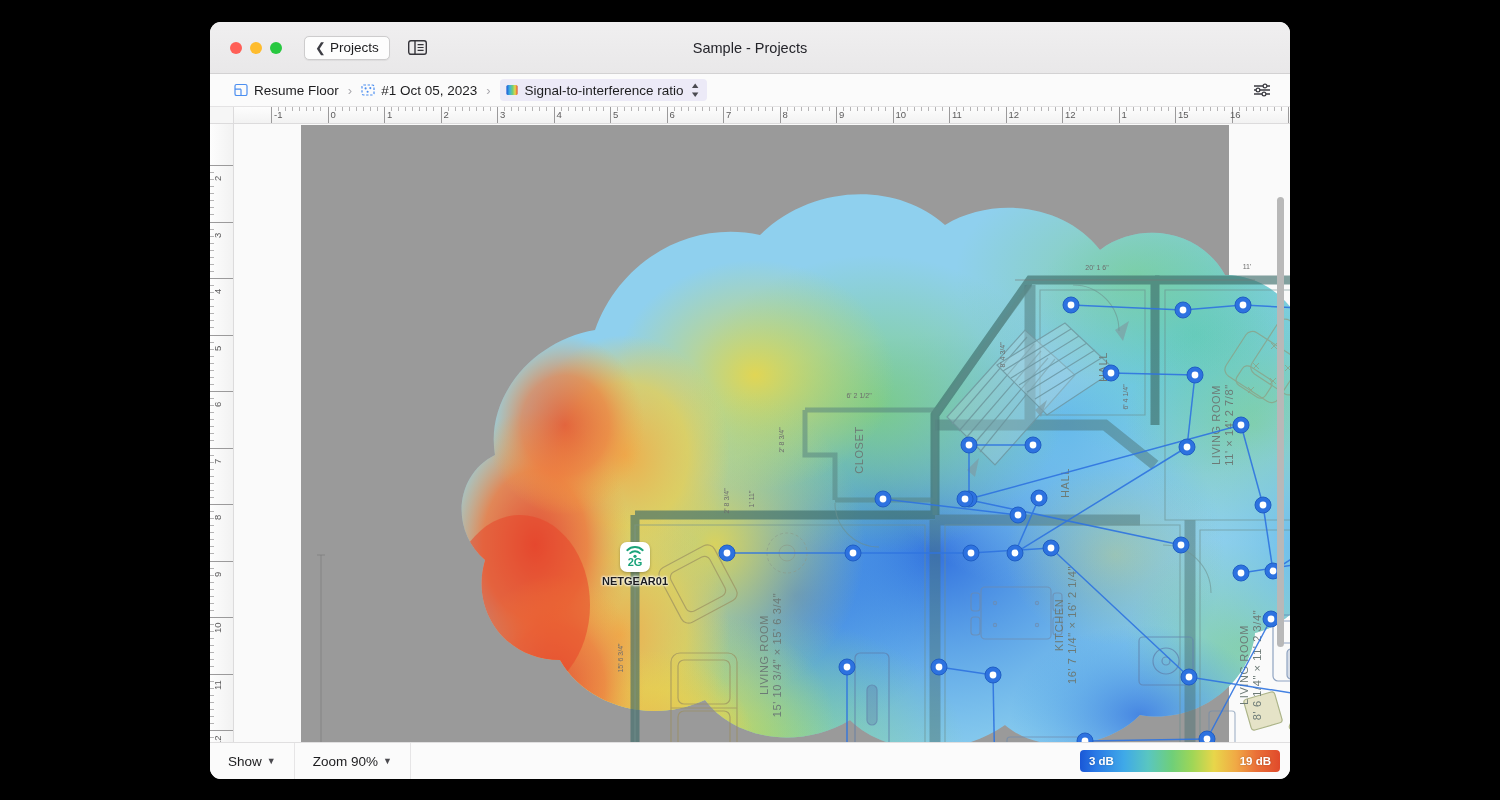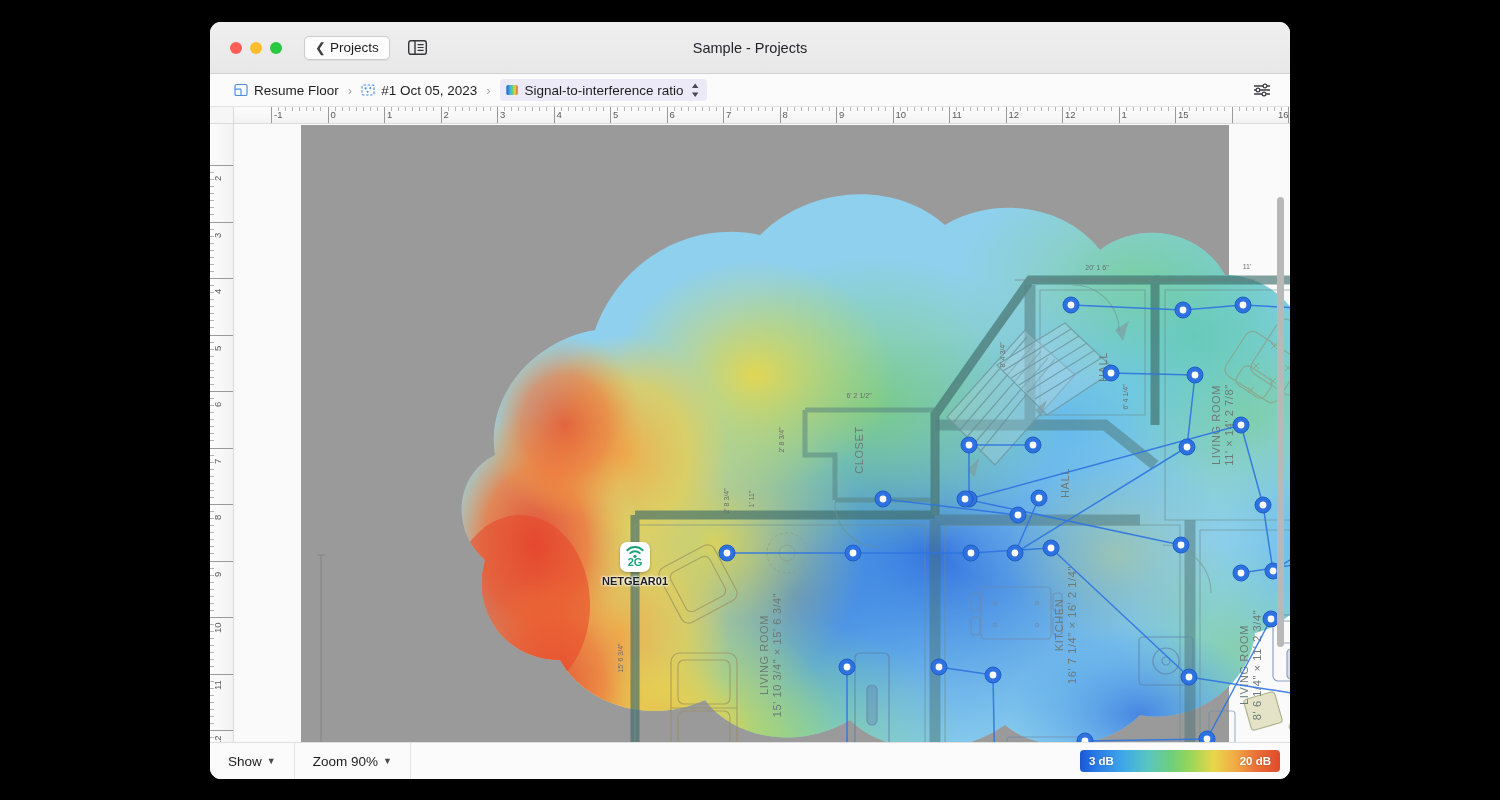--- a/index.html
+++ b/index.html
@@ -401,21 +401,21 @@
           <div class="tickh maj" style="left: 941px;"></div>
           <div class="tlabh" style="left: 944px;">15</div>
           <div class="tickh min" style="left: 948.062px;"></div>
           <div class="tickh min" style="left: 955.125px;"></div>
           <div class="tickh min" style="left: 962.188px;"></div>
           <div class="tickh min" style="left: 969.25px;"></div>
           <div class="tickh min" style="left: 976.312px;"></div>
           <div class="tickh min" style="left: 983.375px;"></div>
           <div class="tickh min" style="left: 990.438px;"></div>
           <div class="tickh maj" style="left: 997.5px;"></div>
-          <div class="tlabh" style="left: 1044px;">16</div>
+          <div class="tlabh" style="left: 996px;">16</div>
           <div class="tickh min" style="left: 1004.56px;"></div>
           <div class="tickh min" style="left: 1011.62px;"></div>
           <div class="tickh min" style="left: 1018.69px;"></div>
           <div class="tickh min" style="left: 1025.75px;"></div>
           <div class="tickh min" style="left: 1032.81px;"></div>
           <div class="tickh min" style="left: 1039.88px;"></div>
           <div class="tickh min" style="left: 1046.94px;"></div>
           <div class="tickh maj" style="left: 1054px;"></div>
         </div>
       <div class="ruler-v" id="rulerV">
@@ -1027,18 +1027,18 @@
       <div class="bb-btn">
         <span>Show</span>
         <span class="caret">▼</span>
       </div>
       <div class="bb-btn">
         <span>Zoom 90%</span>
         <span class="caret">▼</span>
       </div>
       <div class="legend">
         <span>3 dB</span>
-        <span>20 dB</span>
+        <span>19 dB</span>
       </div>
     </div>
 
   </div>
 </div>
 
 </body></html>

